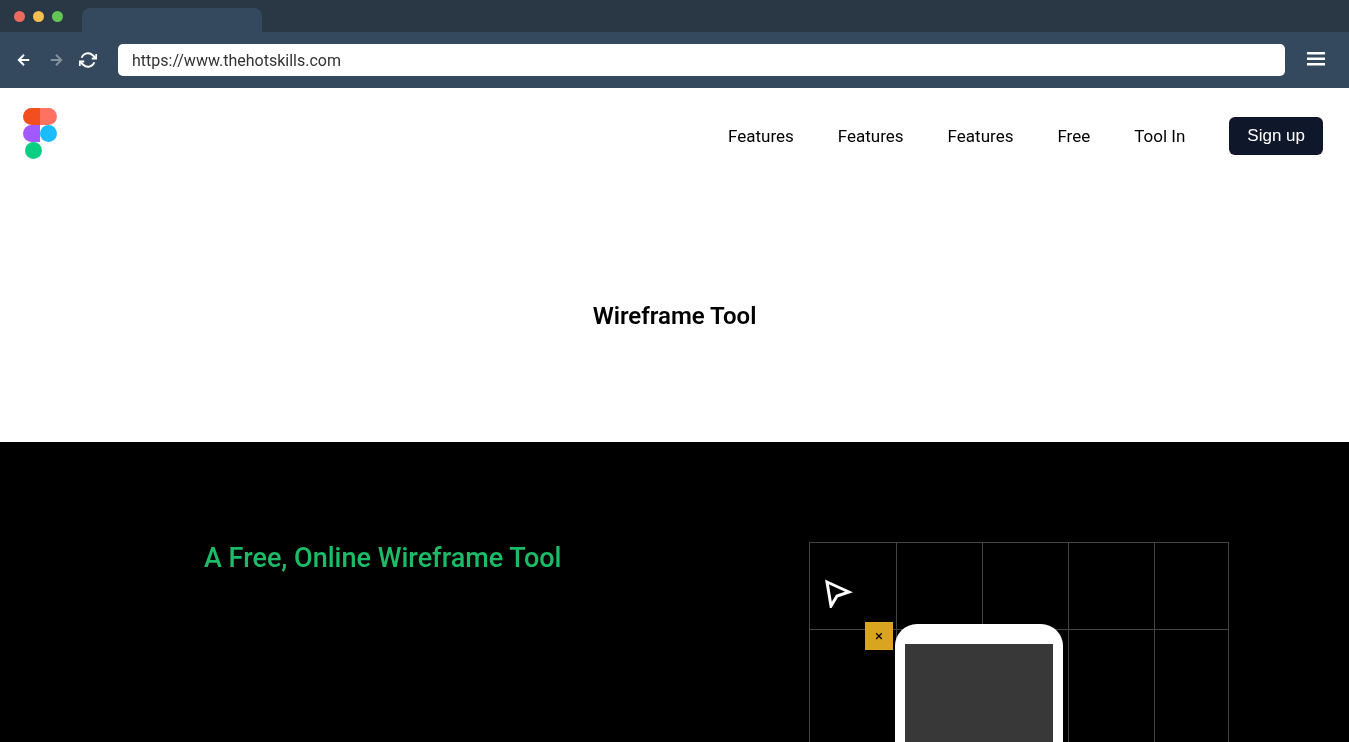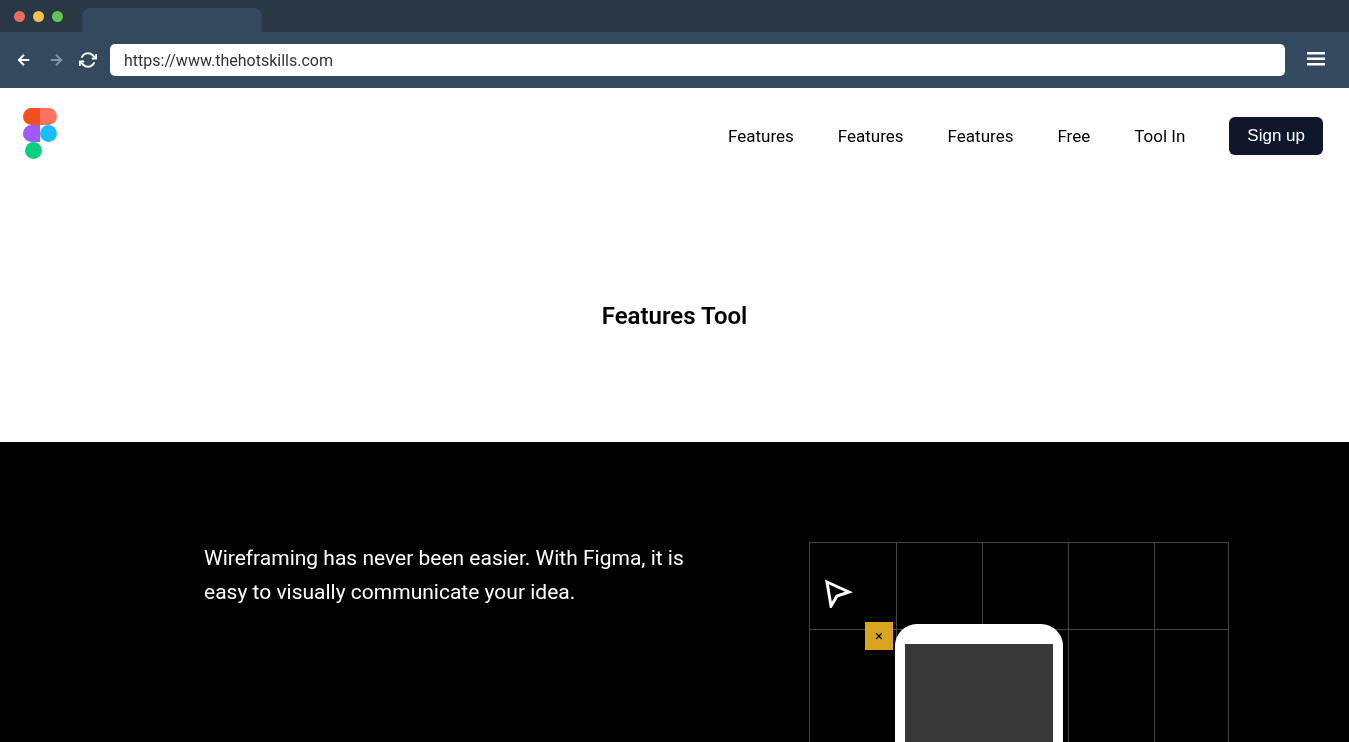--- a/index.html
+++ b/index.html
@@ -66,20 +66,21 @@
     .url-bar {
       flex: 1;
       height: 32px;
       background: #fff;
       border-radius: 5px;
       display: flex;
       align-items: center;
       padding: 16px 14px;
       font-size: 16px;
       color: #333;
+      margin-left: 8px;
     }
     .hamburger {
       color: #fff;
       padding: 0 10px;
       cursor: pointer;
     }
     .page-content {
       background: #fff;
       height: 740px;
       overflow: hidden;
@@ -264,26 +265,26 @@
       <span class="nav-link">Features</span>
       <span class="nav-link">Features</span>
       <span class="nav-link">Features</span>
       <span class="nav-link">Free</span>
       <span class="nav-link">Tool In</span>
       <button class="signup-btn">Sign up</button>
     </nav>
   </header>
 
   <section class="hero-section">
-    <h1 class="hero-title">Features Tool</h1>
+    <h1 class="hero-title">Wireframe Tool</h1>
   </section>
 
   <section class="dark-section">
     <div class="dark-text">
-      <p class="dark-para">Wireframing has never been easier. With Figma, it is easy to visually communicate your idea.</p>
+      <h2 class="dark-heading">A Free, Online Wireframe Tool</h2>
     </div>
     <div class="wireframe-graphic">
       <div class="grid-lines">
         <div class="grid-v1"></div>
         <div class="grid-v2"></div>
         <div class="grid-v3"></div>
         <div class="grid-v4"></div>
         <div class="grid-h1"></div>
       </div>
       <div class="cursor-triangle">

